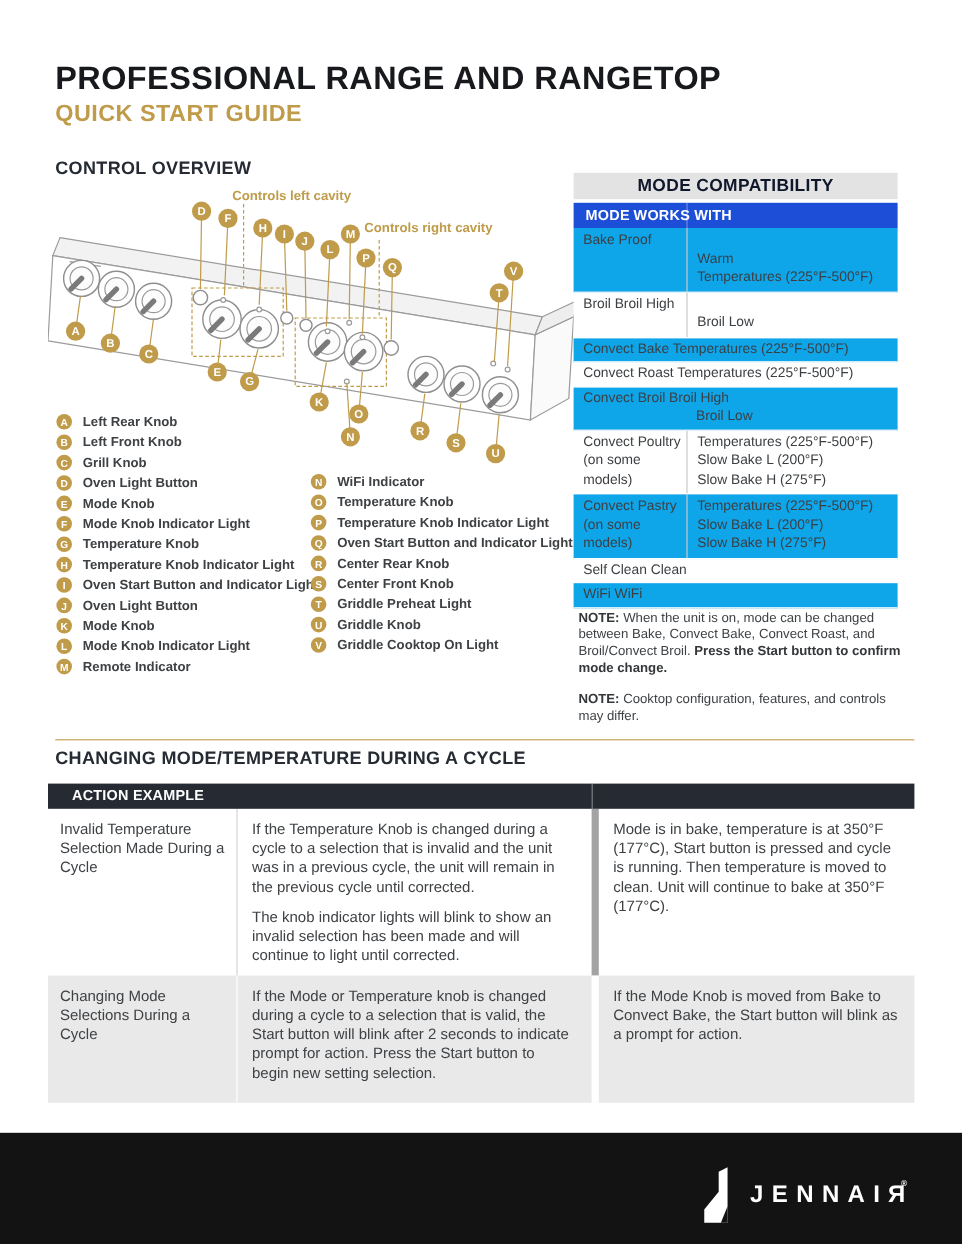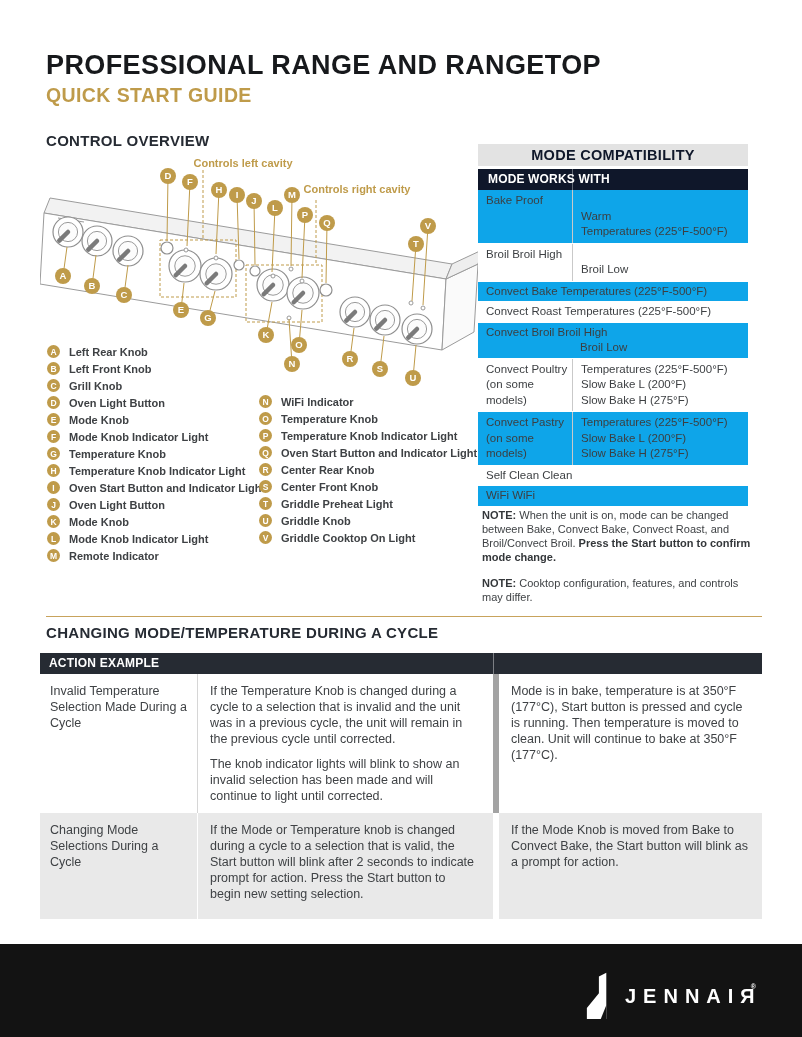--- a/index.html
+++ b/index.html
@@ -19,21 +19,21 @@
   .legend-left{left:47px;top:321px;}
   .legend-right{left:259px;top:371px;}
   .lg-row{display:flex;align-items:center;height:17px;}
   .lg-badge{width:13px;height:13px;border-radius:50%;background:#bf9b4a;color:#fff;font-size:8.5px;
             font-weight:bold;display:flex;align-items:center;justify-content:center;flex:none;}
   .lg-label{margin-left:9px;font-size:11px;font-weight:bold;color:#3e4144;white-space:nowrap;}
 
   
   .mode-title{position:absolute;left:478px;top:122px;width:270px;height:22px;line-height:22px;
               background:#e3e3e3;text-align:center;font-size:14.5px;font-weight:800;color:#0f172a;letter-spacing:.3px;}
-  .mode-header{position:absolute;left:478px;top:147px;width:270px;height:21px;background:#0f172a;color:#fff;
+  .mode-header{position:absolute;left:478px;top:147px;width:270px;height:21px;background:#1d4ed8;color:#fff;
                font-size:12px;font-weight:800;letter-spacing:.2px;}
   .mode-header .mh1{position:absolute;left:10px;top:3px;}
   .mode-header .mh2{position:absolute;left:50px;top:3px;}
   .mode-header .mh-div{position:absolute;left:94px;top:0;width:1px;height:21px;background:rgba(255,255,255,.35);}
   .mode-rows{position:absolute;left:478px;top:168px;width:270px;}
   .m-row{position:relative;display:flex;border-bottom:1px solid #fff;font-size:11.5px;line-height:15.5px;color:#3c3f42;}
   .m-row.gray{background:#0ea5e9;}
   .m-row.white{background:#fff;}
   .m-left{width:94px;flex:none;padding:3px 4px 3px 8px;box-sizing:border-box;}
   .m-right{flex:1;padding:3px 4px 3px 8px;border-left:1px solid #c9c9c9;box-sizing:border-box;}
@@ -41,21 +41,21 @@
   .m-indent{padding-left:94px;}
 
   .note{position:absolute;left:482px;width:276px;font-size:11px;line-height:14px;color:#3f4245;margin:0;}
   .note b{color:#34373a;}
 
   
   .gold-rule{position:absolute;left:46px;top:594px;width:716px;height:1px;background:#c8a35c;}
   .cycle-head{left:46px;top:602px;}
   .cycle-table{position:absolute;left:40px;top:631px;width:722px;}
   .c-header{position:relative;height:21px;background:#262b33;color:#fff;font-size:12px;font-weight:800;
-            line-height:21px;padding-left:9px;box-sizing:border-box;letter-spacing:.2px;}
+            line-height:21px;padding-left:20px;box-sizing:border-box;letter-spacing:.2px;}
   .c-header .c-div{position:absolute;left:453px;top:0;width:1px;height:21px;background:rgba(255,255,255,.4);}
   .c-row{display:flex;font-size:12.5px;line-height:16px;color:#3f4245;}
   .c-row.white{background:#fff;}
   .c-row.gray{background:#e9e9e9;}
   .c-row .c1{width:157px;flex:none;padding:9px 10px;box-sizing:border-box;}
   .c-row .c2{width:296px;flex:none;padding:9px 16px 9px 12px;box-sizing:border-box;border-left:1px solid #d6d6d6;}
   .c-row .c3{flex:1;padding:9px 10px 9px 12px;box-sizing:border-box;border-left:6px solid #a3a3a3;}
   .c-row.gray .c2,.c-row.gray .c3{border-left-color:#ffffff;}
   .c2 p,.c3 p,.c1 p{margin:0;}
   .c2 p + p{margin-top:9px;}

